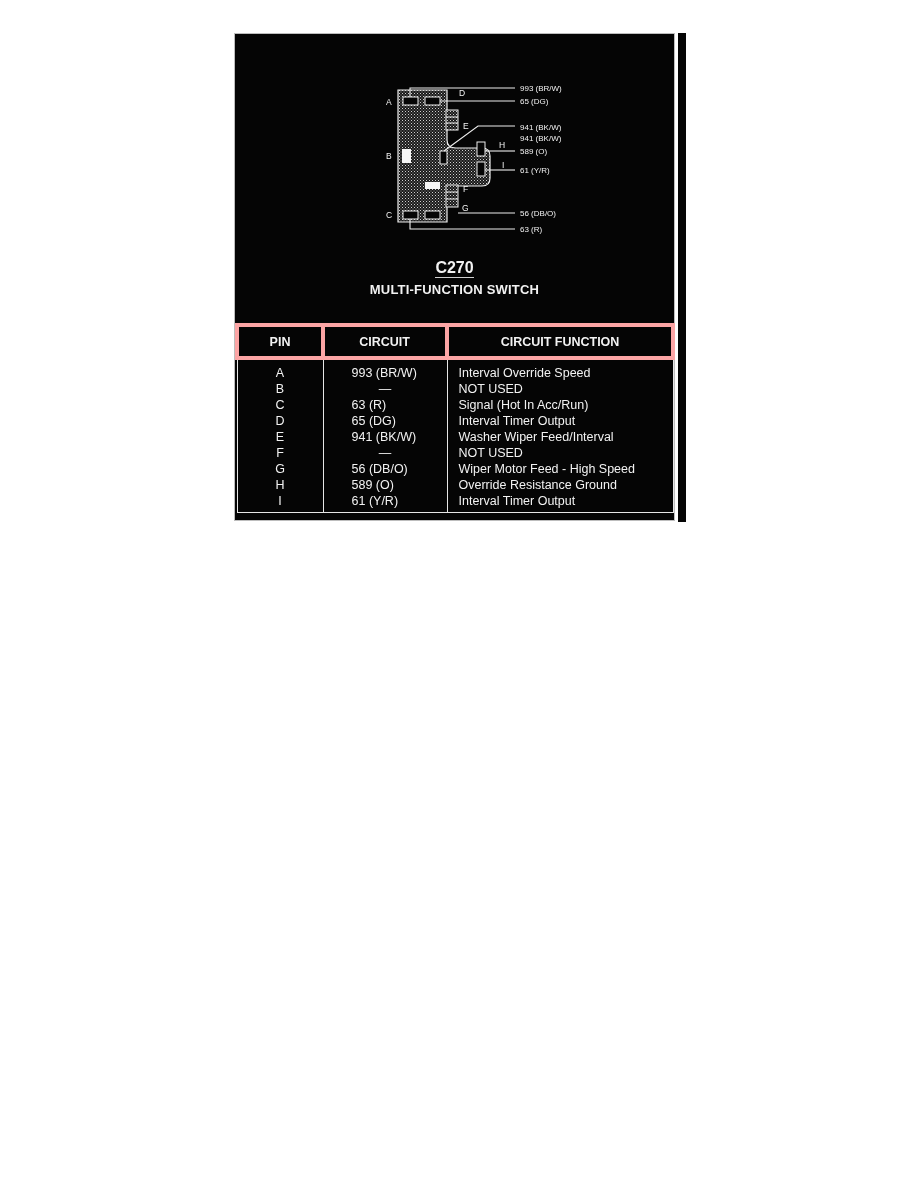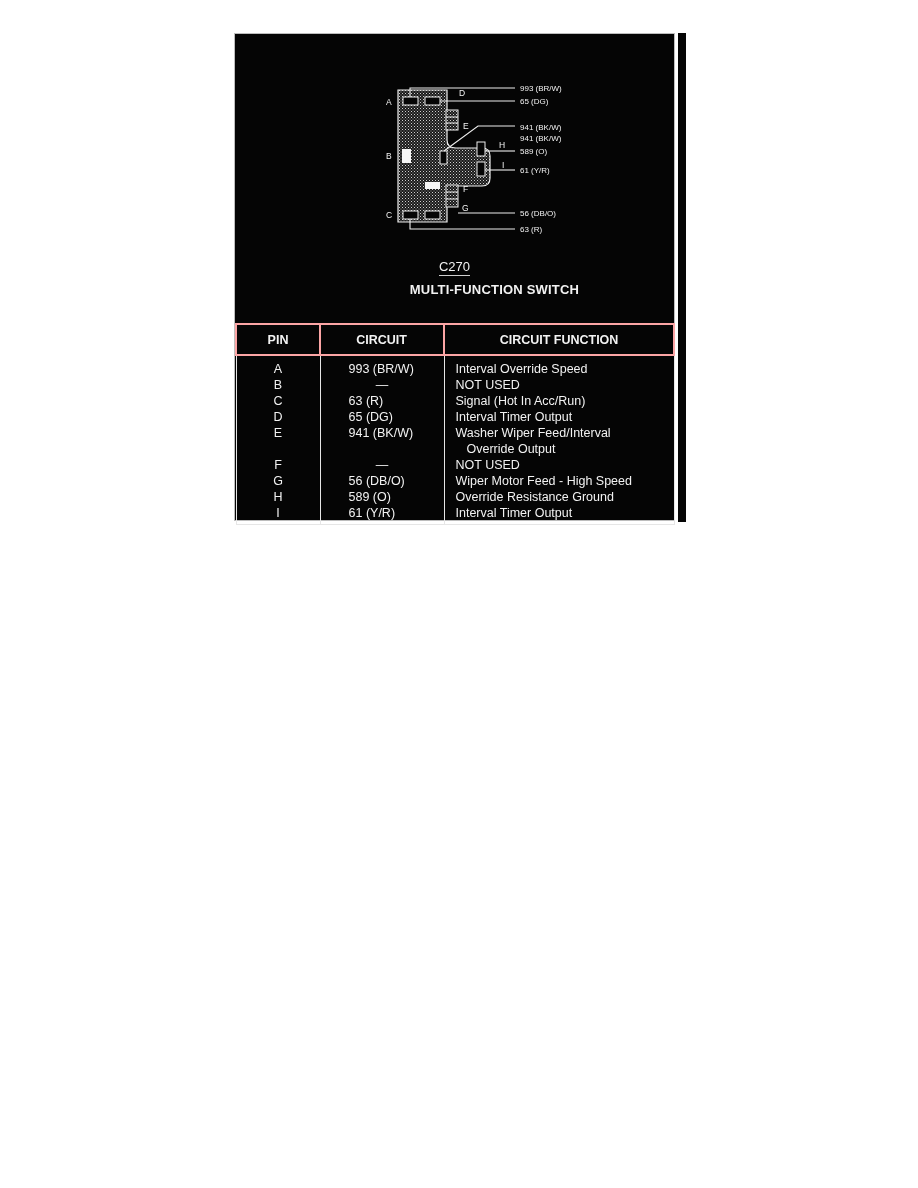--- a/index.html
+++ b/index.html
@@ -1,25 +1,25 @@
 <!DOCTYPE html>
 <html><head>
 <meta charset="utf-8">
 <style>
   html, body { margin:0; padding:0; background:#ffffff; }
   body { width:918px; height:1188px; position:relative; overflow:hidden; font-family:"Liberation Sans", sans-serif; }
   .panel { position:absolute; left:234px; top:33px; width:441px; height:488px; background:#050505; border:1px solid #bdbdbd; box-sizing:border-box; }
   .edge-strip { position:absolute; left:678px; top:33px; width:8px; height:489px; background:#050505; }
   .diagram { position:absolute; left:0; top:0; width:918px; height:300px; }
   .title-block { position:absolute; left:234px; width:441px; text-align:center; color:#f2f2f2; }
-  .conn-id { top:259px; font-size:13px; font-weight:normal; }
+  .conn-id { top:259px; font-size:16px; font-weight:bold; }
   .conn-id span { border-bottom:1px solid #cfcfcf; padding-bottom:1px; }
-  .conn-name { top:282px; font-size:13px; font-weight:bold; letter-spacing:0.2px;margin-left:40px; }
+  .conn-name { top:282px; font-size:13px; font-weight:bold; letter-spacing:0.2px; }
   table.pins { position:absolute; left:235px; top:323px; width:440px; border-collapse:collapse; color:#f2f2f2; font-size:12.5px; }
-  table.pins th { height:27px; border:2px solid #fca5a5; font-weight:bold; font-size:12.5px; text-align:center; }
+  table.pins th { height:27px; border:4px solid #fca5a5; font-weight:bold; font-size:12.5px; text-align:center; }
   table.pins td { border-left:1px solid #e6e6e6; border-right:1px solid #e6e6e6; padding:0; line-height:16px; vertical-align:top; }
   table.pins tbody tr:first-child td { padding-top:5px; }
   table.pins tbody tr:last-child td { padding-bottom:3px; border-bottom:1px solid #e6e6e6; }
   .c-pin { width:80px; text-align:center; }
   .c-circ { width:124px; text-align:left; padding-left:28px !important; box-sizing:border-box; }
   .c-circ.dash { text-align:center; padding-left:0 !important;margin-left:45px; }
   .c-func { padding-left:11px !important; }
   .indent { padding-left:22px !important; }
   svg text { font-family:"Liberation Sans", sans-serif; fill:#f2f2f2; }
 </style>
@@ -122,25 +122,20 @@
         <td class="c-pin">D</td>
         <td class="c-circ">65 (DG)</td>
         <td class="c-func">Interval Timer Output</td>
       </tr>
     <tr>
         <td class="c-pin">E</td>
         <td class="c-circ">941 (BK/W)</td>
         <td class="c-func">Washer Wiper Feed/Interval</td>
       </tr>
     <tr>
-        <td class="c-pin"></td>
-        <td class="c-circ"></td>
-        <td class="c-func indent">Override Output</td>
-      </tr>
-    <tr>
         <td class="c-pin">F</td>
         <td class="c-circ dash">—</td>
         <td class="c-func">NOT USED</td>
       </tr>
     <tr>
         <td class="c-pin">G</td>
         <td class="c-circ">56 (DB/O)</td>
         <td class="c-func">Wiper Motor Feed - High Speed</td>
       </tr>
     <tr>

